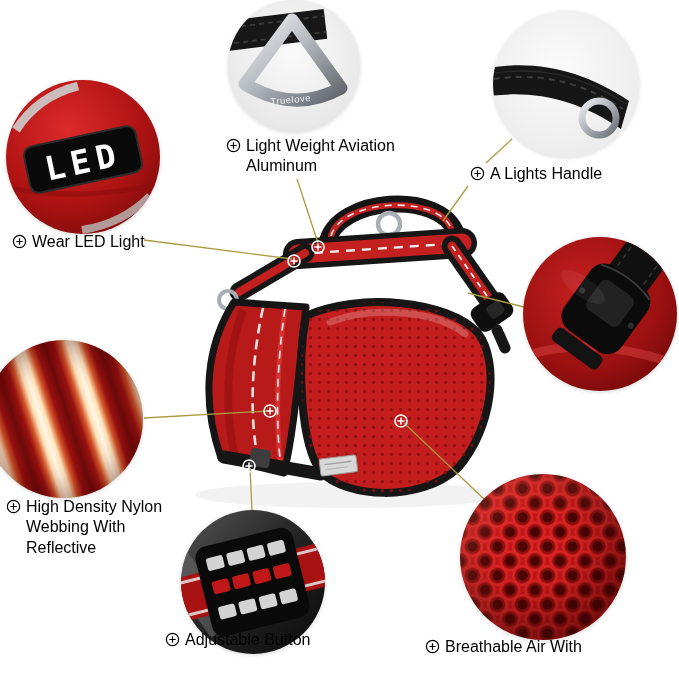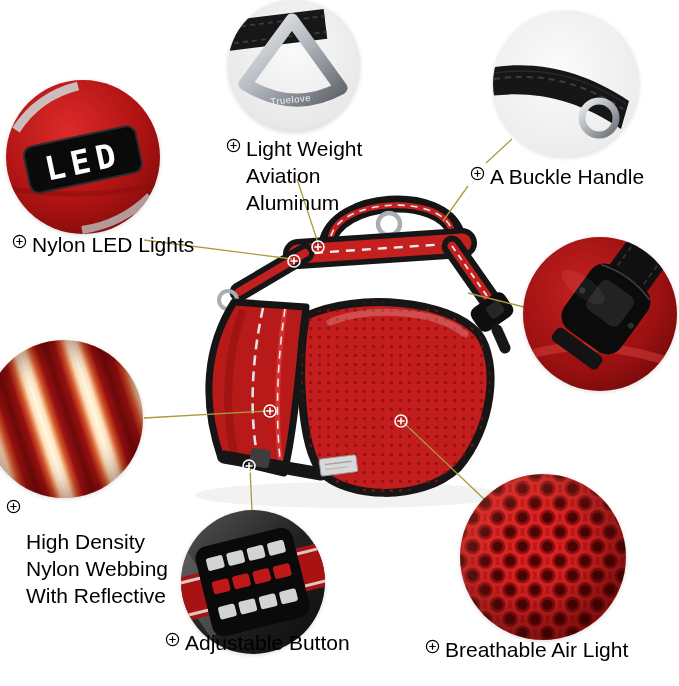--- a/index.html
+++ b/index.html
@@ -31,26 +31,26 @@
     background-image:
       radial-gradient(circle, #4a0404 0px, #4a0404 4.5px, #8f0e0e 5.5px, #8f0e0e 7px, #d92424 8.5px, #d92424 10px, rgba(217,36,36,0) 11.5px),
       radial-gradient(circle, #4a0404 0px, #4a0404 4.5px, #8f0e0e 5.5px, #8f0e0e 7px, #d92424 8.5px, #d92424 10px, rgba(217,36,36,0) 11.5px);
     background-size: 25px 29px, 25px 29px;
     background-position: 0 0, 12.5px 14.5px;
     box-shadow: inset -16px -20px 45px rgba(50,0,0,.6), inset 12px 14px 34px rgba(255,130,110,.22), 0 1px 4px rgba(0,0,0,.15);
   }
 
   .label {
     position:absolute; display:flex; align-items:flex-start; gap:5px;
-    color:#000; font-size:21px; line-height:1.28; font-weight:400;
+    color:#000; font-size:16px; line-height:1.28; font-weight:400;
   }
   .plus-icon { width:15px; height:15px; flex:0 0 auto; margin-top:2px; }
   .nowrap { white-space:nowrap; }
   .w170 { width:170px; }
-  .w150 { width:150px;margin-top:32px; }
+  .w150 { width:150px; }
 
   #l-aluminum { left:226px; top:136px; }
   #l-handle   { left:470px; top:164px; }
   #l-led      { left:12px;  top:232px; }
   #l-buckle   { left:525px; top:389px; }
   #l-webbing  { left:6px;   top:497px; }
   #l-adjust   { left:165px; top:630px; }
   #l-mesh     { left:425px; top:637px; }
 </style>
 </head>
@@ -285,29 +285,29 @@
         <path d="M8 4.6 V11.4 M4.6 8 H11.4" stroke="#000" stroke-width="1.3"></path>
       </svg>
     <div class="txt w170">Light Weight Aviation Aluminum</div>
   </div>
 
   <div class="label" id="l-handle">
     <svg class="plus-icon" viewBox="0 0 16 16">
         <circle cx="8" cy="8" r="6.5" fill="none" stroke="#000" stroke-width="1.3"></circle>
         <path d="M8 4.6 V11.4 M4.6 8 H11.4" stroke="#000" stroke-width="1.3"></path>
       </svg>
-    <div class="txt nowrap">A Buckle Handle</div>
+    <div class="txt nowrap">A Lights Handle</div>
   </div>
 
   <div class="label" id="l-led">
     <svg class="plus-icon" viewBox="0 0 16 16">
         <circle cx="8" cy="8" r="6.5" fill="none" stroke="#000" stroke-width="1.3"></circle>
         <path d="M8 4.6 V11.4 M4.6 8 H11.4" stroke="#000" stroke-width="1.3"></path>
       </svg>
-    <div class="txt nowrap">Nylon LED Lights</div>
+    <div class="txt nowrap">Wear LED Light</div>
   </div>
 
 
   <div class="label" id="l-webbing">
     <svg class="plus-icon" viewBox="0 0 16 16">
         <circle cx="8" cy="8" r="6.5" fill="none" stroke="#000" stroke-width="1.3"></circle>
         <path d="M8 4.6 V11.4 M4.6 8 H11.4" stroke="#000" stroke-width="1.3"></path>
       </svg>
     <div class="txt w150">High Density Nylon Webbing With Reflective</div>
   </div>
@@ -318,16 +318,16 @@
         <path d="M8 4.6 V11.4 M4.6 8 H11.4" stroke="#000" stroke-width="1.3"></path>
       </svg>
     <div class="txt nowrap">Adjustable Button</div>
   </div>
 
   <div class="label" id="l-mesh">
     <svg class="plus-icon" viewBox="0 0 16 16">
         <circle cx="8" cy="8" r="6.5" fill="none" stroke="#000" stroke-width="1.3"></circle>
         <path d="M8 4.6 V11.4 M4.6 8 H11.4" stroke="#000" stroke-width="1.3"></path>
       </svg>
-    <div class="txt nowrap">Breathable Air Light</div>
+    <div class="txt nowrap">Breathable Air With</div>
   </div>
 
 </div>
 
 </body></html>

